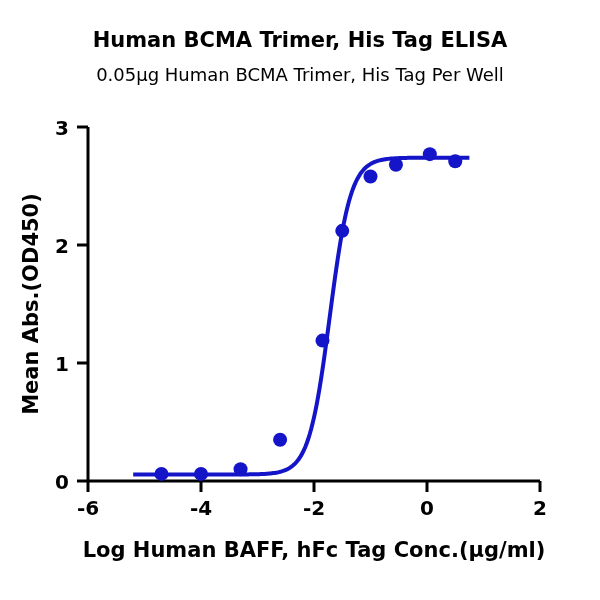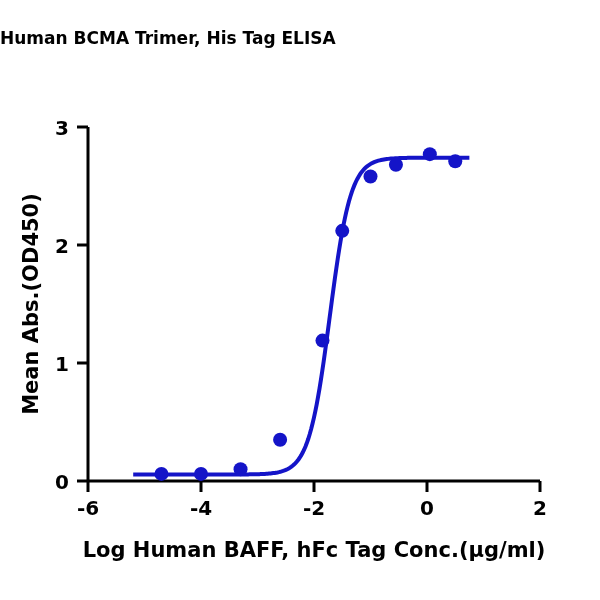--- a/index.html
+++ b/index.html
@@ -17,22 +17,22 @@
   #page {
     position: relative;
     width: 600px;
     height: 600px;
   }
   #chart-title {
     position: absolute;
     left: 0;
     top: 28px;
     width: 600px;
-    text-align: left;
-    font-size: 17px;
+    text-align: center;
+    font-size: 21px;
     font-weight: bold;
     letter-spacing: 0px;
   }
   #chart-subtitle {
     position: absolute;
     left: 0;
     top: 64px;
     width: 600px;
     text-align: center;
     font-size: 18px;
@@ -46,20 +46,21 @@
   .axis-label {
     font-weight: bold;
   }
 </style>
 </head>
 <body>
 
 <div id="page">
 
   <div id="chart-title">Human BCMA Trimer, His Tag ELISA</div>
+  <div id="chart-subtitle">0.05µg Human BCMA Trimer, His Tag Per Well</div>
 
   <svg id="plot-svg" width="600" height="600">
 
     <g>
       <line x1="88" y1="127" x2="88" y2="481" stroke="#000" stroke-width="3"></line>
       <line x1="88" y1="481" x2="540" y2="481" stroke="#000" stroke-width="3"></line>
     </g>
 
     <g stroke="#000" stroke-width="3">
       <line x1="88" y1="481" x2="88" y2="492"></line>

